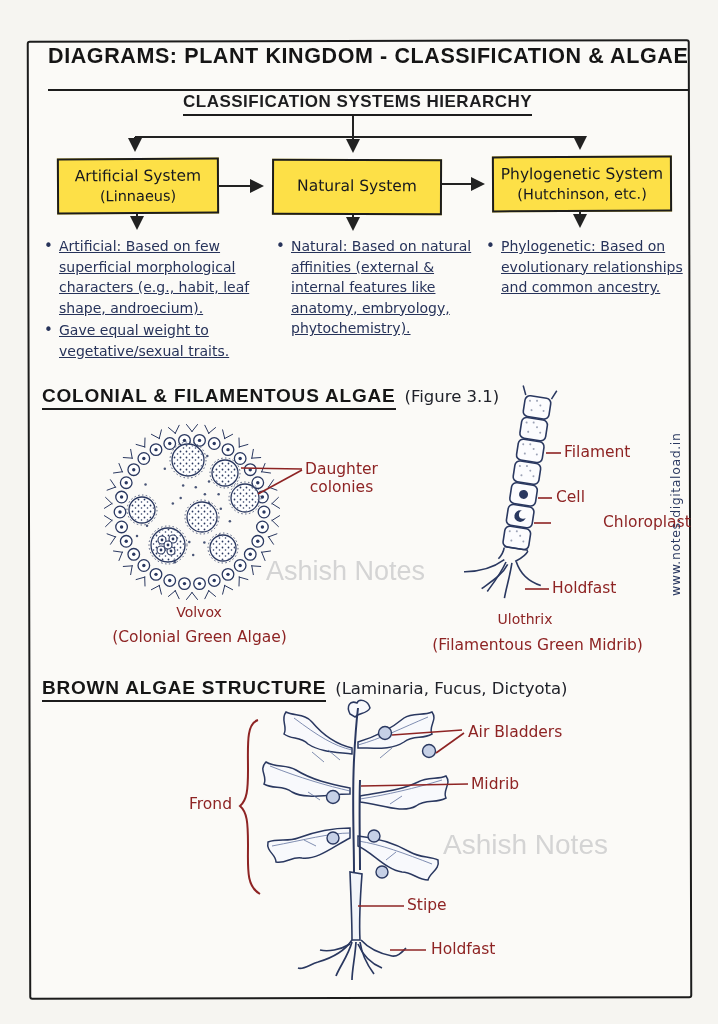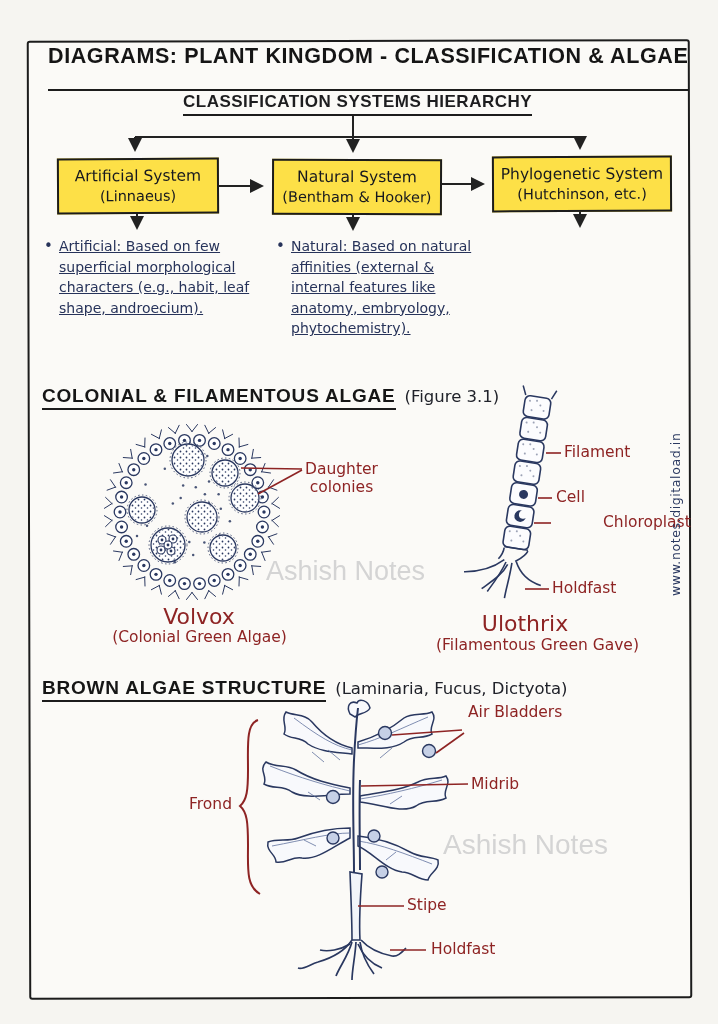--- a/index.html
+++ b/index.html
@@ -51,21 +51,21 @@
   }
   .flow-box .bt{font-size:15.5px;font-weight:500;color:#16181f;}
   .flow-box .bs{font-size:14.5px;color:#16181f;}
   
   .bullet-col{color:#27335a;font-size:14px;line-height:20.5px;text-decoration:underline;}
   .bullet{position:relative;padding-left:15px;margin-bottom:2px;}
   .bullet::before{content:"\2022";position:absolute;left:0;top:0;font-size:15px;color:#27335a;}
   
   .red-label{color:#8e2424;font-size:15.5px;white-space:nowrap;line-height:1.15;}
   .red-caption{color:#8e2424;text-align:center;white-space:nowrap;}
-  .red-caption .nm{font-size:22px;font-weight:500;}
+  .red-caption .nm{font-size:14px;font-weight:500;}
   .red-caption .tp{font-size:15.5px;}
   
   .wm{
     font-family:"Liberation Sans",sans-serif;color:#d4d4d4;
     white-space:nowrap;user-select:none;
   }
   .wm-vert{
     color:#2a3860;font-size:12.5px;letter-spacing:0.6px;
     writing-mode:vertical-rl;transform:rotate(180deg);
     font-weight:500;white-space:nowrap;
@@ -100,34 +100,35 @@
     <path d="M580,210 V225" marker-end="url(#ah)"></path>
   </g>
 </svg>
 
 <div class="abs flow-box" style="left:57px;top:158px;width:158px;height:52px;transform:rotate(-0.3deg);">
   <div class="bt">Artificial System</div>
   <div class="bs">(Linnaeus)</div>
 </div>
 <div class="abs flow-box" style="left:272px;top:159px;width:166px;height:52px;transform:rotate(0.2deg);">
   <div class="bt">Natural System</div>
-  <div class="bs">(Bentham &amp; Hooker)</div>
 </div>
 <div class="abs flow-box" style="left:492px;top:156px;width:176px;height:52px;transform:rotate(-0.25deg);">
   <div class="bt">Phylogenetic System</div>
   <div class="bs">(Hutchinson, etc.)</div>
 </div>
 
 <div class="abs bullet-col" style="left:44px;top:236px;width:224px;">
   <div class="bullet">Artificial: Based on few superficial morphological characters (e.g., habit, leaf shape, androecium).</div>
+  <div class="bullet">Gave equal weight to vegetative/sexual traits.</div>
 </div>
 <div class="abs bullet-col" style="left:276px;top:236px;width:198px;">
   <div class="bullet">Natural: Based on natural affinities (external &amp; internal features like anatomy, embryology, phytochemistry).</div>
 </div>
 <div class="abs bullet-col" style="left:486px;top:236px;width:212px;">
+  <div class="bullet">Phylogenetic: Based on evolutionary relationships and common ancestry.</div>
 </div>
 
 <div class="abs section-head" style="left:42px;top:385px;">
   <span class="main">COLONIAL &amp; FILAMENTOUS ALGAE</span><span class="suffix">(Figure 3.1)</span>
 </div>
 
 <div class="abs wm" style="left:266px;top:556px;font-size:27px;">Ashish Notes</div>
 
 <svg class="abs" style="left:95px;top:420px;" width="215" height="195" viewBox="0 0 215 195">
   <defs>
@@ -396,21 +397,21 @@
 
 <div class="abs red-label" style="left:564px;top:444px;">Filament</div>
 <div class="abs red-label" style="left:556px;top:489px;">Cell</div>
 <div class="abs red-label" style="left:555px;top:514px;margin-left:48px;">Chloroplast</div>
 <div class="abs red-label" style="left:552px;top:580px;">Holdfast</div>
 
 <div class="abs red-caption" style="left:450px;top:611px;width:150px;">
   <div class="nm">Ulothrix</div>
 </div>
 <div class="abs red-caption" style="left:415px;top:636px;width:245px;">
-  <div class="tp">(Filamentous Green Gave)</div>
+  <div class="tp">(Filamentous Green Midrib)</div>
 </div>
 
 <div class="abs wm-vert" style="left:668px;top:426px;height:170px;">www.notes.digitaload.in</div>
 
 <div class="abs section-head" style="left:42px;top:677px;">
   <span class="main">BROWN ALGAE STRUCTURE</span><span class="suffix">(Laminaria, Fucus, Dictyota)</span>
 </div>
 
 <div class="abs wm" style="left:443px;top:829px;font-size:28px;">Ashish Notes</div>
 
@@ -467,16 +468,16 @@
   <g stroke="#8e2424" stroke-width="1.6" fill="none">
     <path d="M152,35 L222,30"></path>
     <path d="M196,53 L224,33"></path>
     <path d="M121,86 L228,84"></path>
     <path d="M118,206 L164,206"></path>
     <path d="M150,250 L186,250"></path>
   </g>
 </svg>
 
 <div class="abs red-label" style="left:180px;top:796px;width:52px;text-align:right;">Frond</div>
-<div class="abs red-label" style="left:468px;top:704px;">Air Bladders</div>
+<div class="abs red-label" style="left:468px;top:724px;">Air Bladders</div>
 <div class="abs red-label" style="left:471px;top:776px;">Midrib</div>
 <div class="abs red-label" style="left:407px;top:897px;">Stipe</div>
 <div class="abs red-label" style="left:431px;top:941px;">Holdfast</div>
 
 </body></html>

